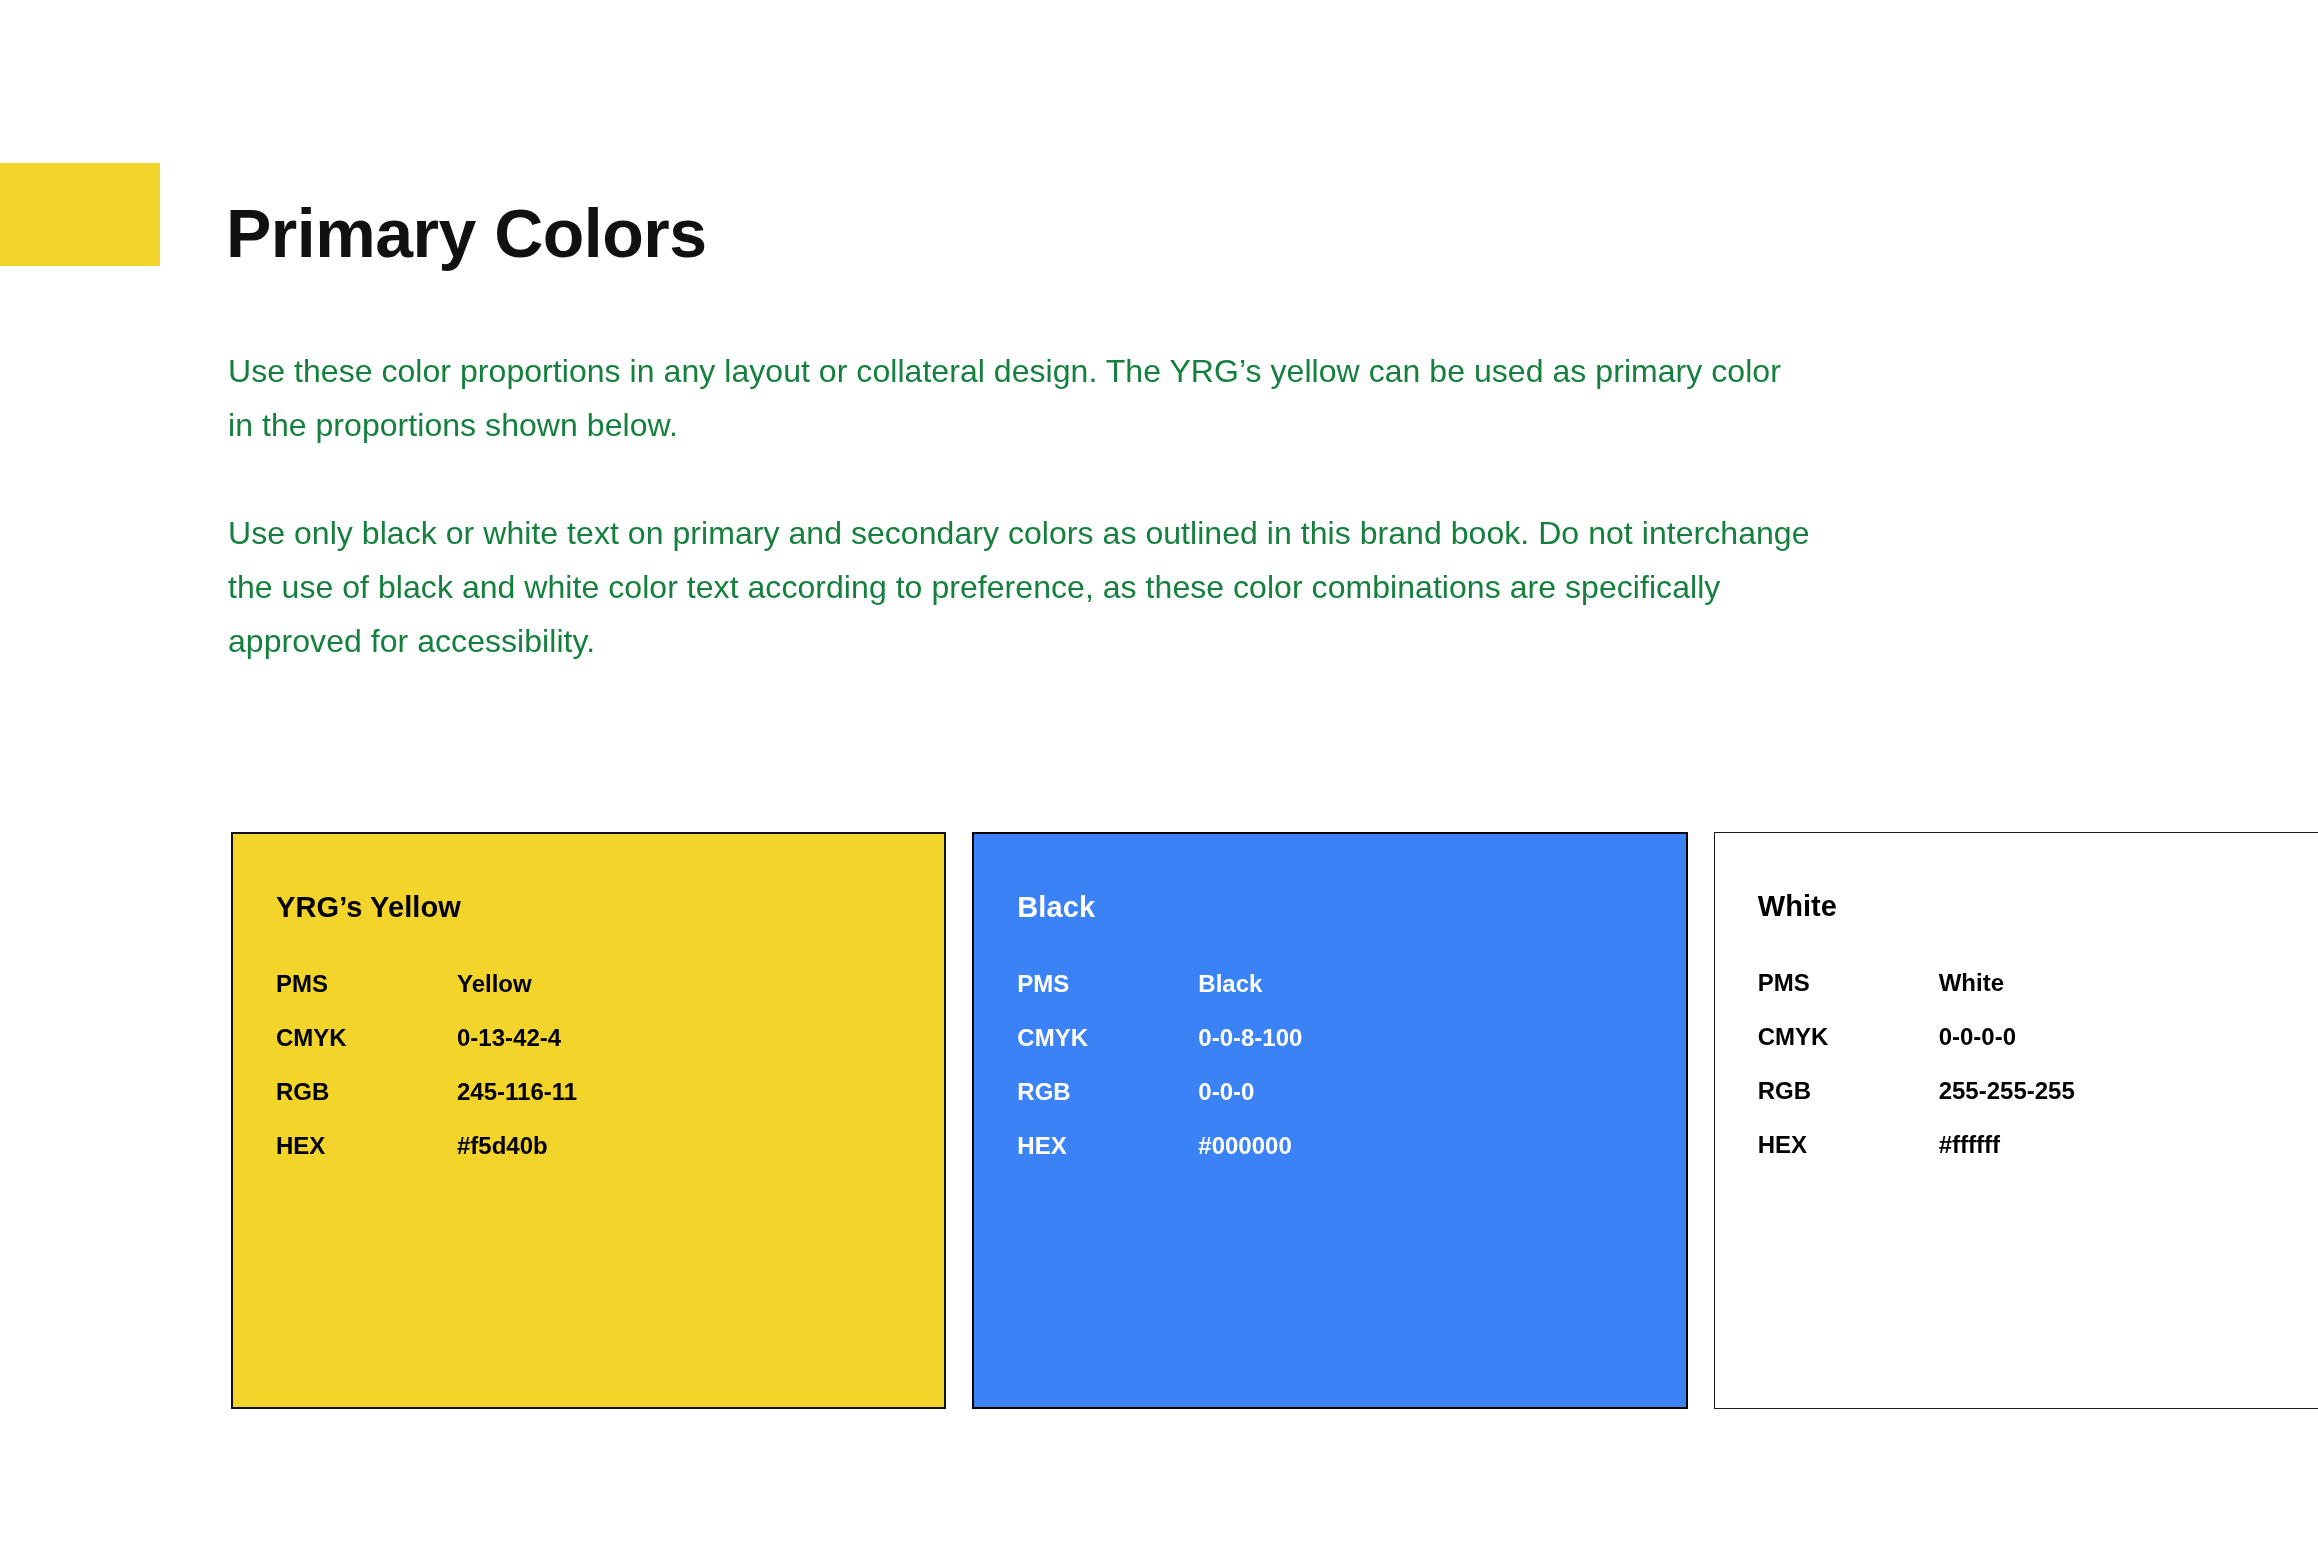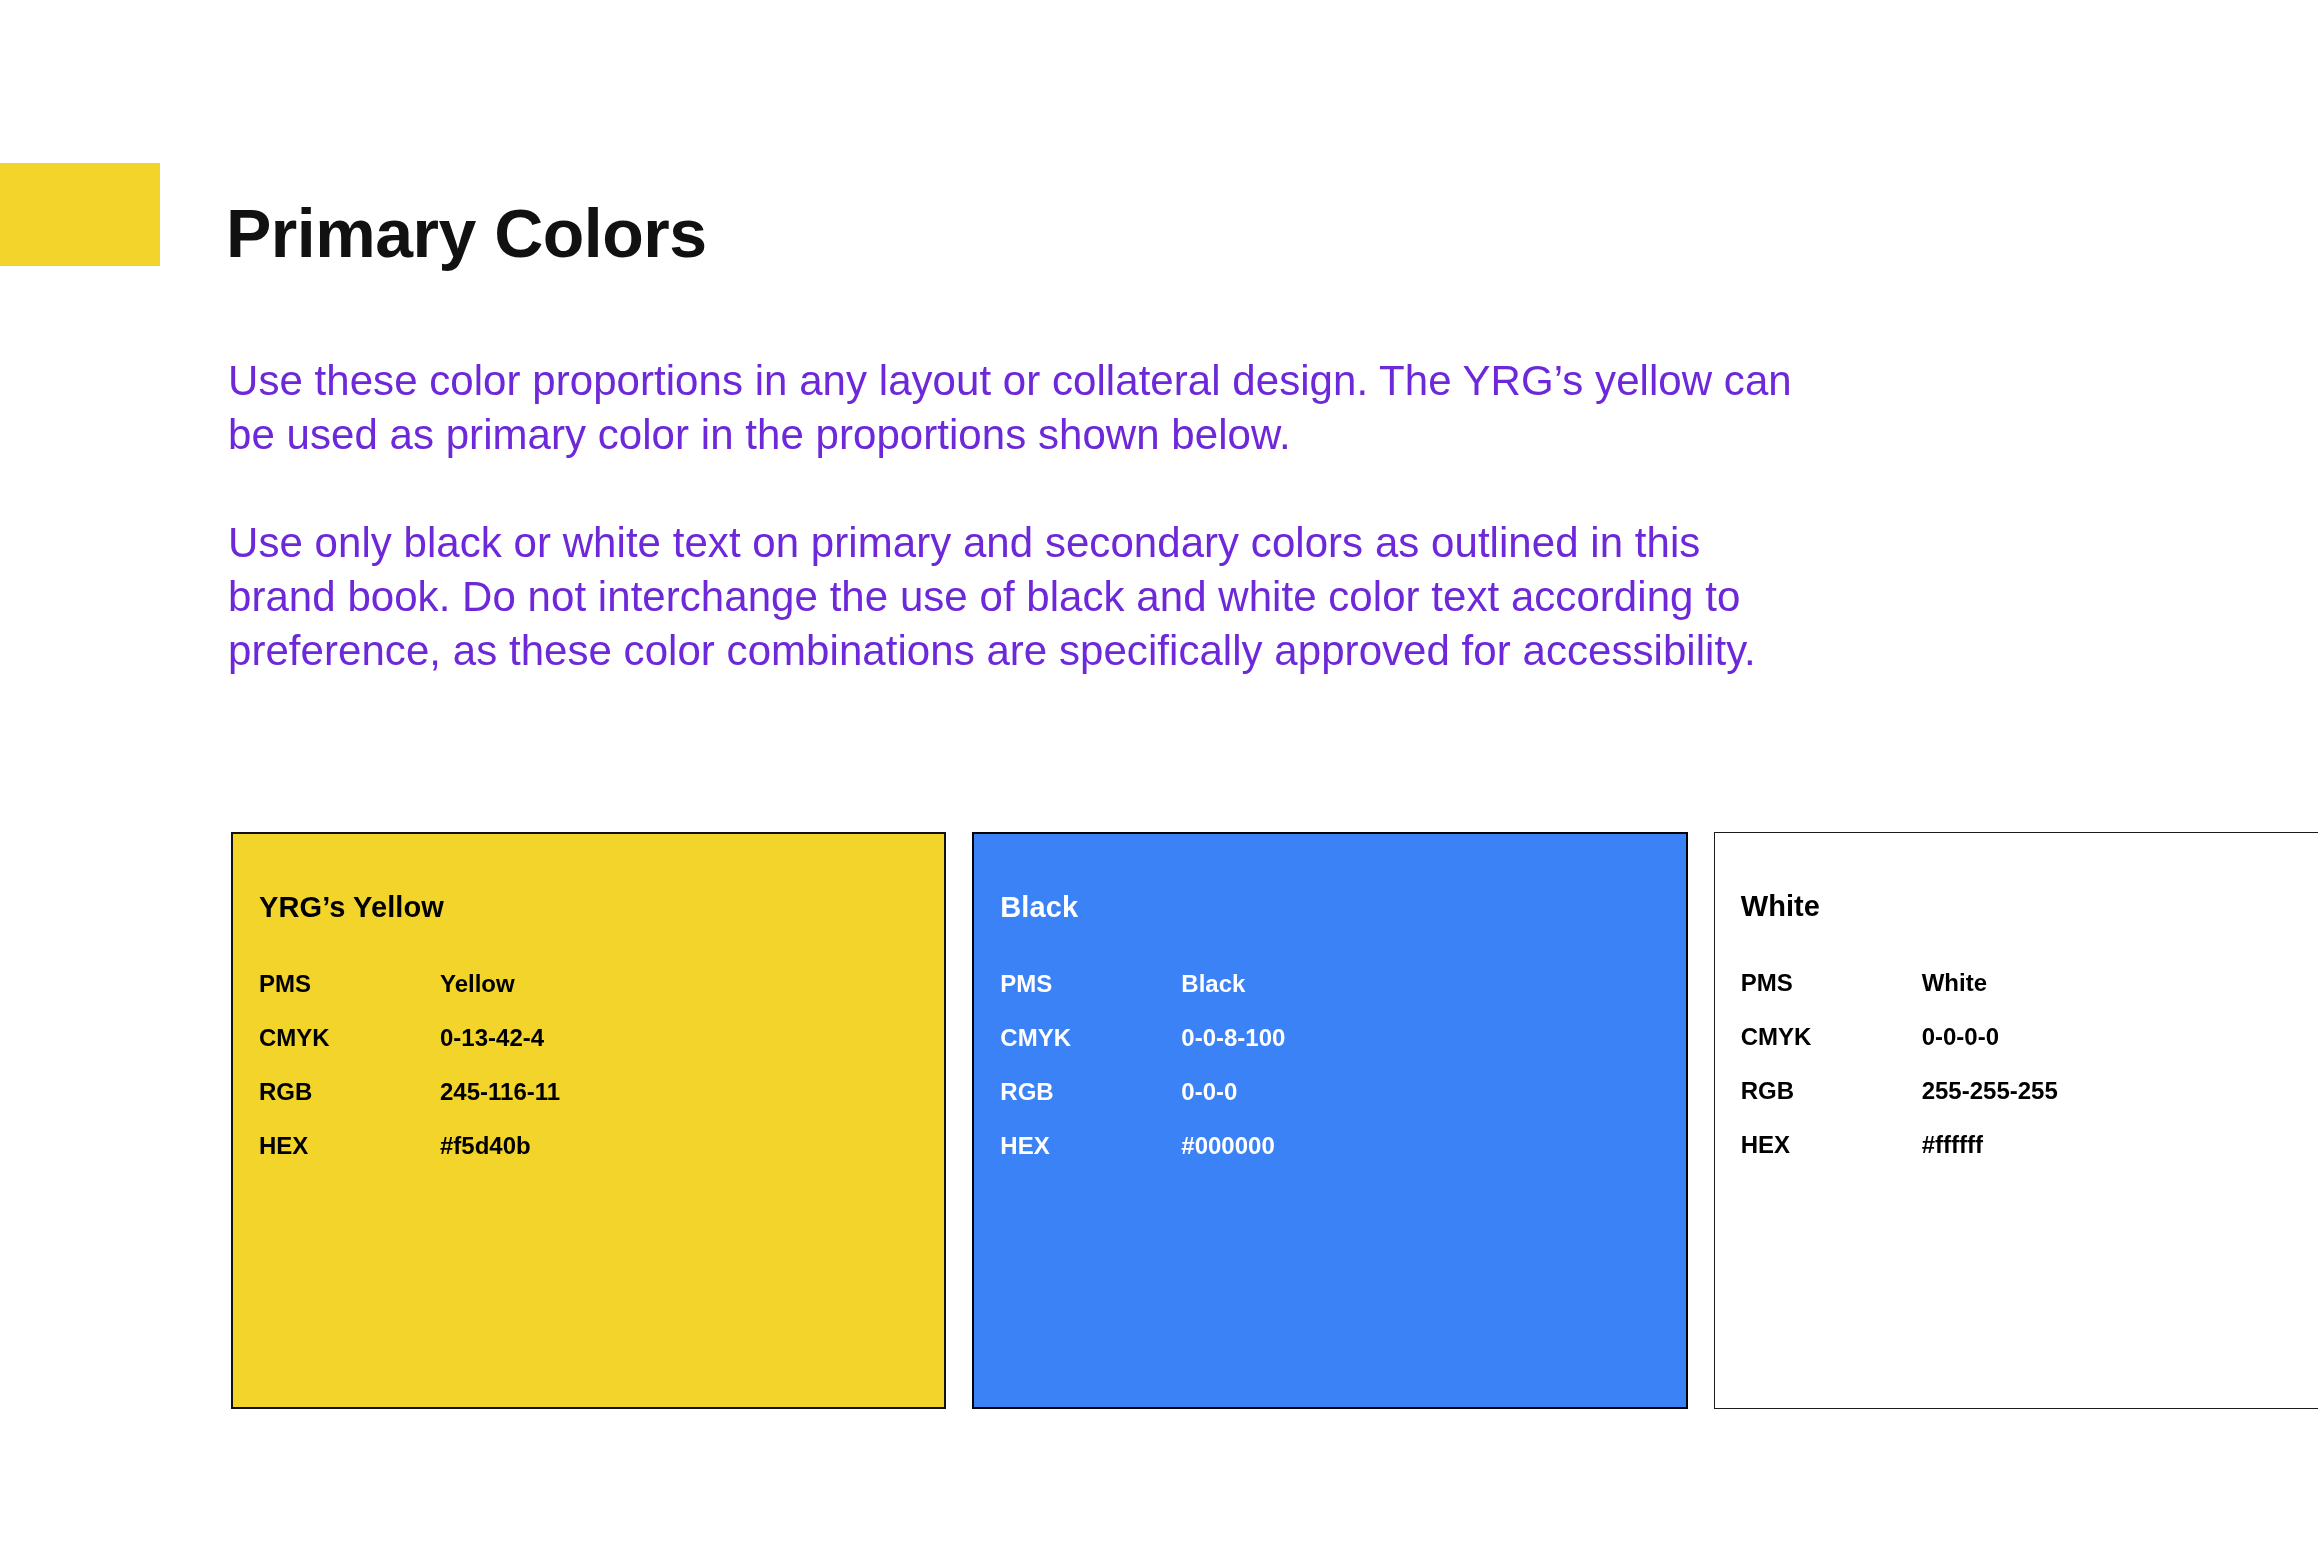--- a/index.html
+++ b/index.html
@@ -38,24 +38,24 @@
     letter-spacing: -0.5px;
     color: #111111;
     white-space: nowrap;
   }
 
   
   .body-para {
     position: absolute;
     left: 228px;
     width: 1586px;
-    font-size: 42px;
+    font-size: 32px;
     line-height: 54px;
     font-weight: 400;
-    color: #6d28d9;
+    color: #15803d;
     letter-spacing: 0.05px;
   }
   #intro-paragraph  { top: 312px;  }
   #usage-paragraph  { top: 474px; }
 
   
   #swatch-row {
     position: absolute;
     left: 231px;
     top: 832px;
@@ -63,21 +63,21 @@
     height: 577px;
     display: flex;
     flex-direction: row;
     gap: 26px;
   }
 
   .swatch-card {
     flex: 1 1 0;
     position: relative;
     box-sizing: border-box;
-    padding: 59px 0 0 26px;
+    padding: 59px 0 0 43px;
   }
   .swatch-card.theme-yellow {
     background: #f2d42b;
     border: 2.3px solid #111111;
     color: #000000;
   }
   .swatch-card.theme-grey {
     background: #434348;
     border: 2.3px solid #434348;
     color: #ffffff;

